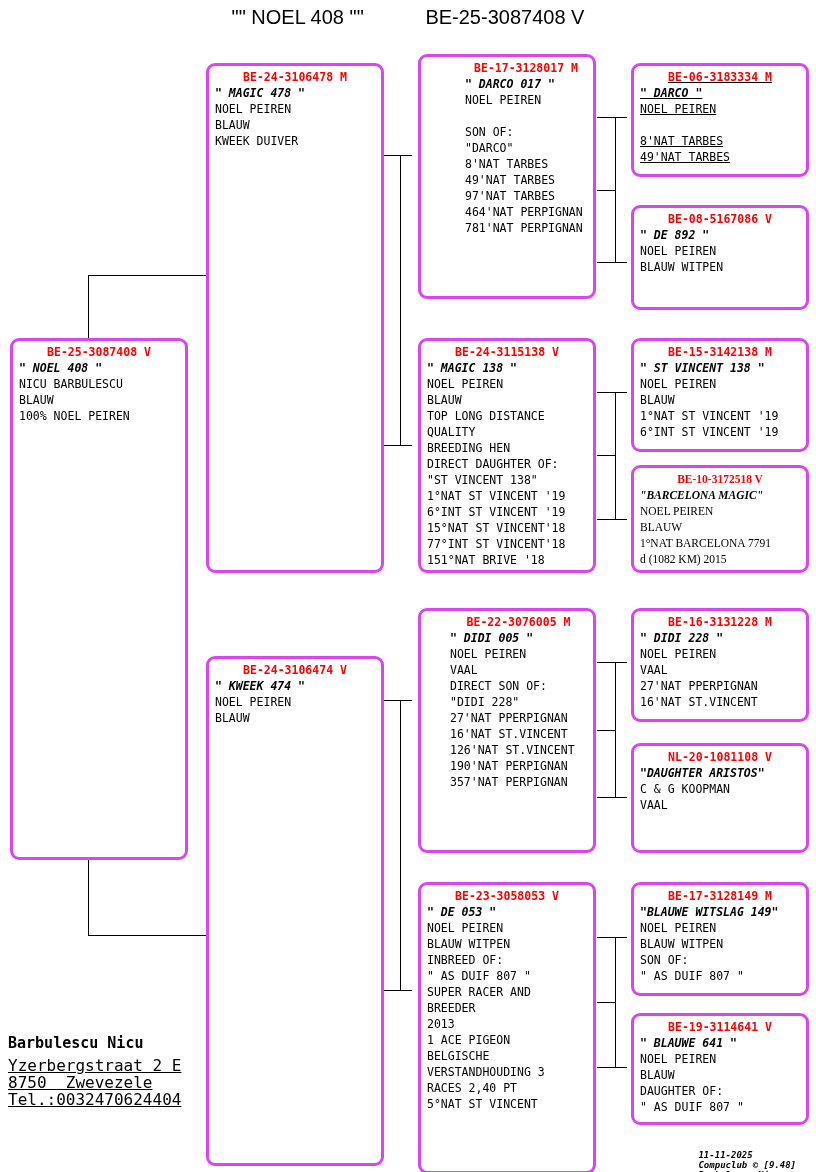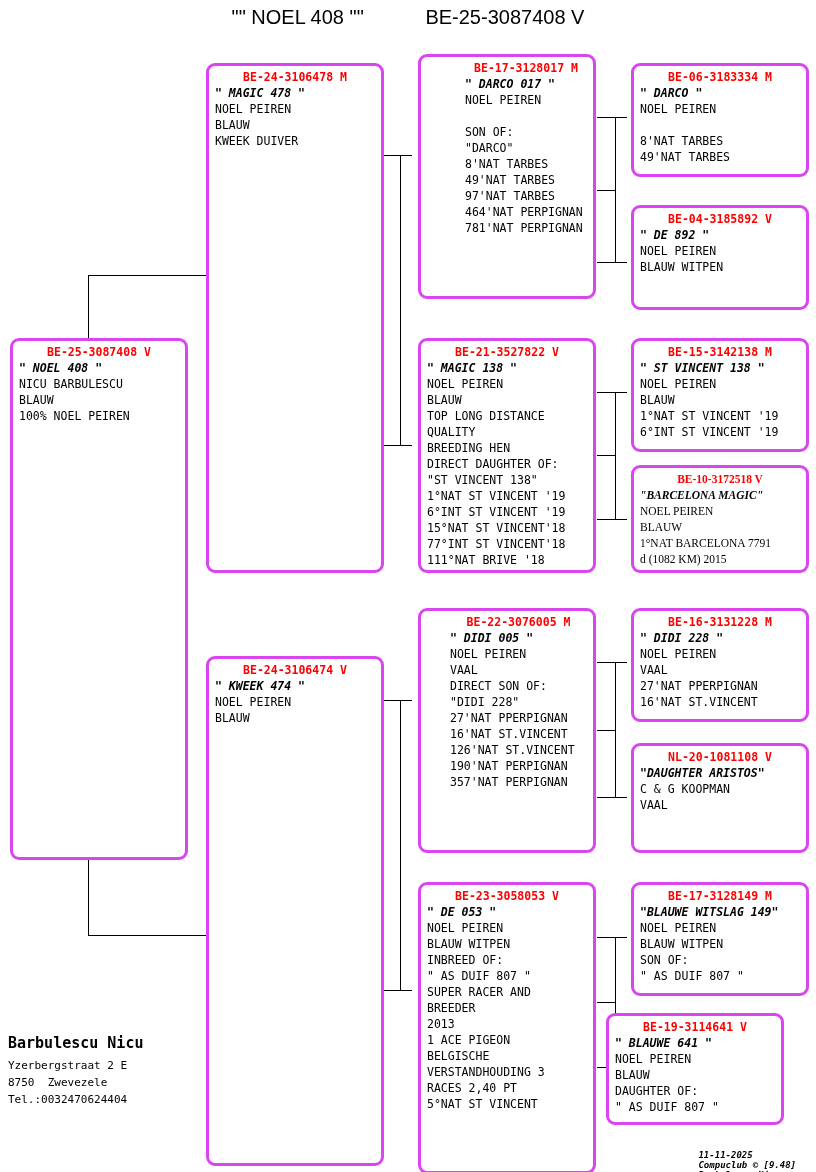--- a/index.html
+++ b/index.html
@@ -98,24 +98,25 @@
   }
   #owner .owner-name {
     font-family: "DejaVu Sans Mono", "Liberation Mono", monospace;
     font-weight: bold;
     font-size: 15px;
     color: #000000;
     line-height: 22px;
     margin-bottom: 3px;
   }
   #owner .owner-line {
-    font-size: 11px;
+    font-size: 16px;
     color: #000000;
     line-height: 17px;
     white-space: pre;
+    text-decoration: underline;
   }
   #owner .owner-email {
     font-size: 11.5px;
     color: #000000;
     line-height: 17px;
     margin-top: 17px;
   }
 
   
   #print-credit {
@@ -207,34 +208,34 @@
   <div class="card-line">SON OF:</div>
   <div class="card-line">"DARCO"</div>
   <div class="card-line">8'NAT TARBES</div>
   <div class="card-line">49'NAT TARBES</div>
   <div class="card-line">97'NAT TARBES</div>
   <div class="card-line">464'NAT PERPIGNAN</div>
   <div class="card-line">781'NAT PERPIGNAN</div>
 </div>
 
 <div class="card" style="left:418px; top:338px; width:178px; height:235px;">
-  <div class="card-ring">BE-21-3527822 V</div>
+  <div class="card-ring">BE-24-3115138 V</div>
   <div class="card-alias">" MAGIC 138 "</div>
   <div class="card-line">NOEL PEIREN</div>
   <div class="card-line">BLAUW</div>
   <div class="card-line">TOP LONG DISTANCE</div>
   <div class="card-line">QUALITY</div>
   <div class="card-line">BREEDING HEN</div>
   <div class="card-line">DIRECT DAUGHTER OF:</div>
   <div class="card-line">"ST VINCENT 138"</div>
   <div class="card-line">1°NAT ST VINCENT '19</div>
   <div class="card-line">6°INT ST VINCENT '19</div>
   <div class="card-line">15°NAT ST VINCENT'18</div>
   <div class="card-line">77°INT ST VINCENT'18</div>
-  <div class="card-line">111°NAT BRIVE '18</div>
+  <div class="card-line">151°NAT BRIVE '18</div>
 </div>
 
 <div class="card" style="left:418px; top:608px; width:178px; height:245px;padding-left:29px;">
   <div class="card-ring">BE-22-3076005 M</div>
   <div class="card-alias">" DIDI 005 "</div>
   <div class="card-line">NOEL PEIREN</div>
   <div class="card-line">VAAL</div>
   <div class="card-line">DIRECT SON OF:</div>
   <div class="card-line">"DIDI 228"</div>
   <div class="card-line">27'NAT PPERPIGNAN</div>
@@ -254,31 +255,31 @@
   <div class="card-line">SUPER RACER AND</div>
   <div class="card-line">BREEDER</div>
   <div class="card-line">2013</div>
   <div class="card-line">1 ACE PIGEON</div>
   <div class="card-line">BELGISCHE</div>
   <div class="card-line">VERSTANDHOUDING 3</div>
   <div class="card-line">RACES 2,40 PT</div>
   <div class="card-line">5°NAT ST VINCENT</div>
 </div>
 
-<div class="card" style="left:631px; top:63px; width:178px; height:114px;">
+<div class="card" style="left:631px; top:63px; width:178px; height:114px;text-decoration:underline;">
   <div class="card-ring">BE-06-3183334 M</div>
   <div class="card-alias">" DARCO "</div>
   <div class="card-line">NOEL PEIREN</div>
   <div class="card-line blank"></div>
   <div class="card-line">8'NAT TARBES</div>
   <div class="card-line">49'NAT TARBES</div>
 </div>
 
 <div class="card" style="left:631px; top:205px; width:178px; height:105px;">
-  <div class="card-ring">BE-04-3185892 V</div>
+  <div class="card-ring">BE-08-5167086 V</div>
   <div class="card-alias">" DE 892 "</div>
   <div class="card-line">NOEL PEIREN</div>
   <div class="card-line">BLAUW WITPEN</div>
 </div>
 
 <div class="card" style="left:631px; top:338px; width:178px; height:114px;">
   <div class="card-ring">BE-15-3142138 M</div>
   <div class="card-alias">" ST VINCENT 138 "</div>
   <div class="card-line">NOEL PEIREN</div>
   <div class="card-line">BLAUW</div>
@@ -313,21 +314,21 @@
 
 <div class="card" style="left:631px; top:882px; width:178px; height:114px;">
   <div class="card-ring">BE-17-3128149 M</div>
   <div class="card-alias">"BLAUWE WITSLAG 149"</div>
   <div class="card-line">NOEL PEIREN</div>
   <div class="card-line">BLAUW WITPEN</div>
   <div class="card-line">SON OF:</div>
   <div class="card-line">" AS DUIF 807 "</div>
 </div>
 
-<div class="card" style="left:606px; top:1013px; width:178px; height:112px;">
+<div class="card" style="left:631px; top:1013px; width:178px; height:112px;">
   <div class="card-ring">BE-19-3114641 V</div>
   <div class="card-alias">" BLAUWE 641 "</div>
   <div class="card-line">NOEL PEIREN</div>
   <div class="card-line">BLAUW</div>
   <div class="card-line">DAUGHTER OF:</div>
   <div class="card-line">" AS DUIF 807 "</div>
 </div>
 
 <div id="owner">
   <div class="owner-name">Barbulescu Nicu</div>

